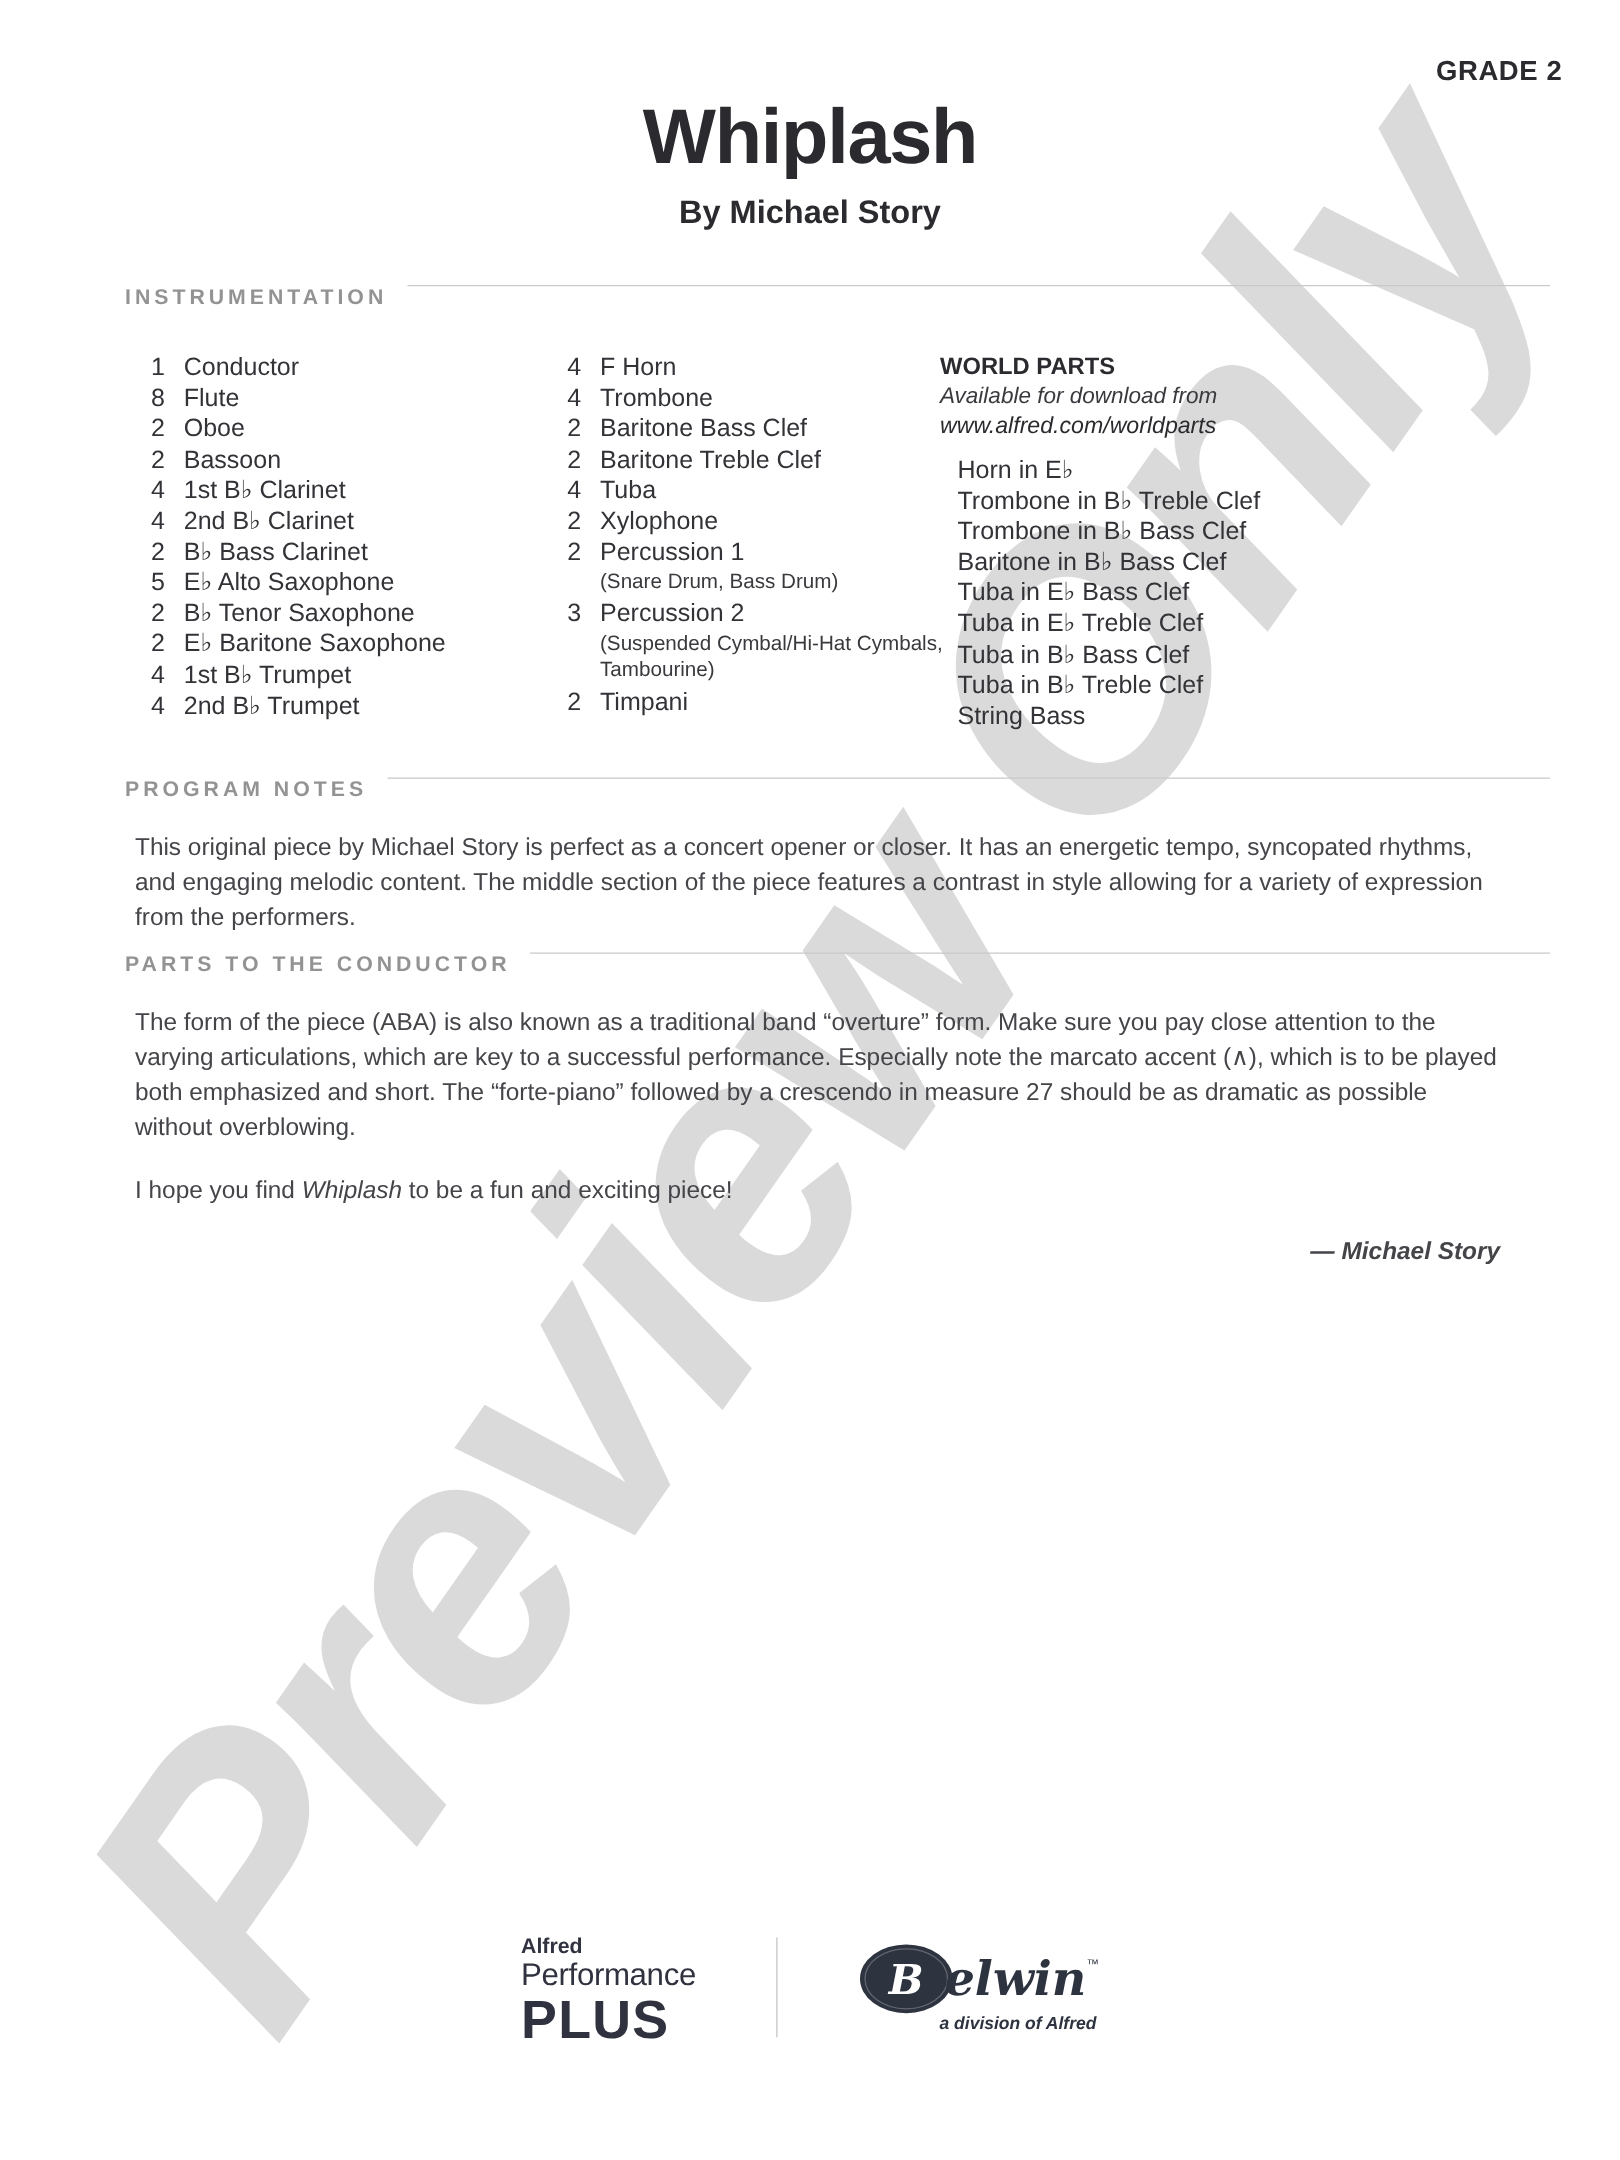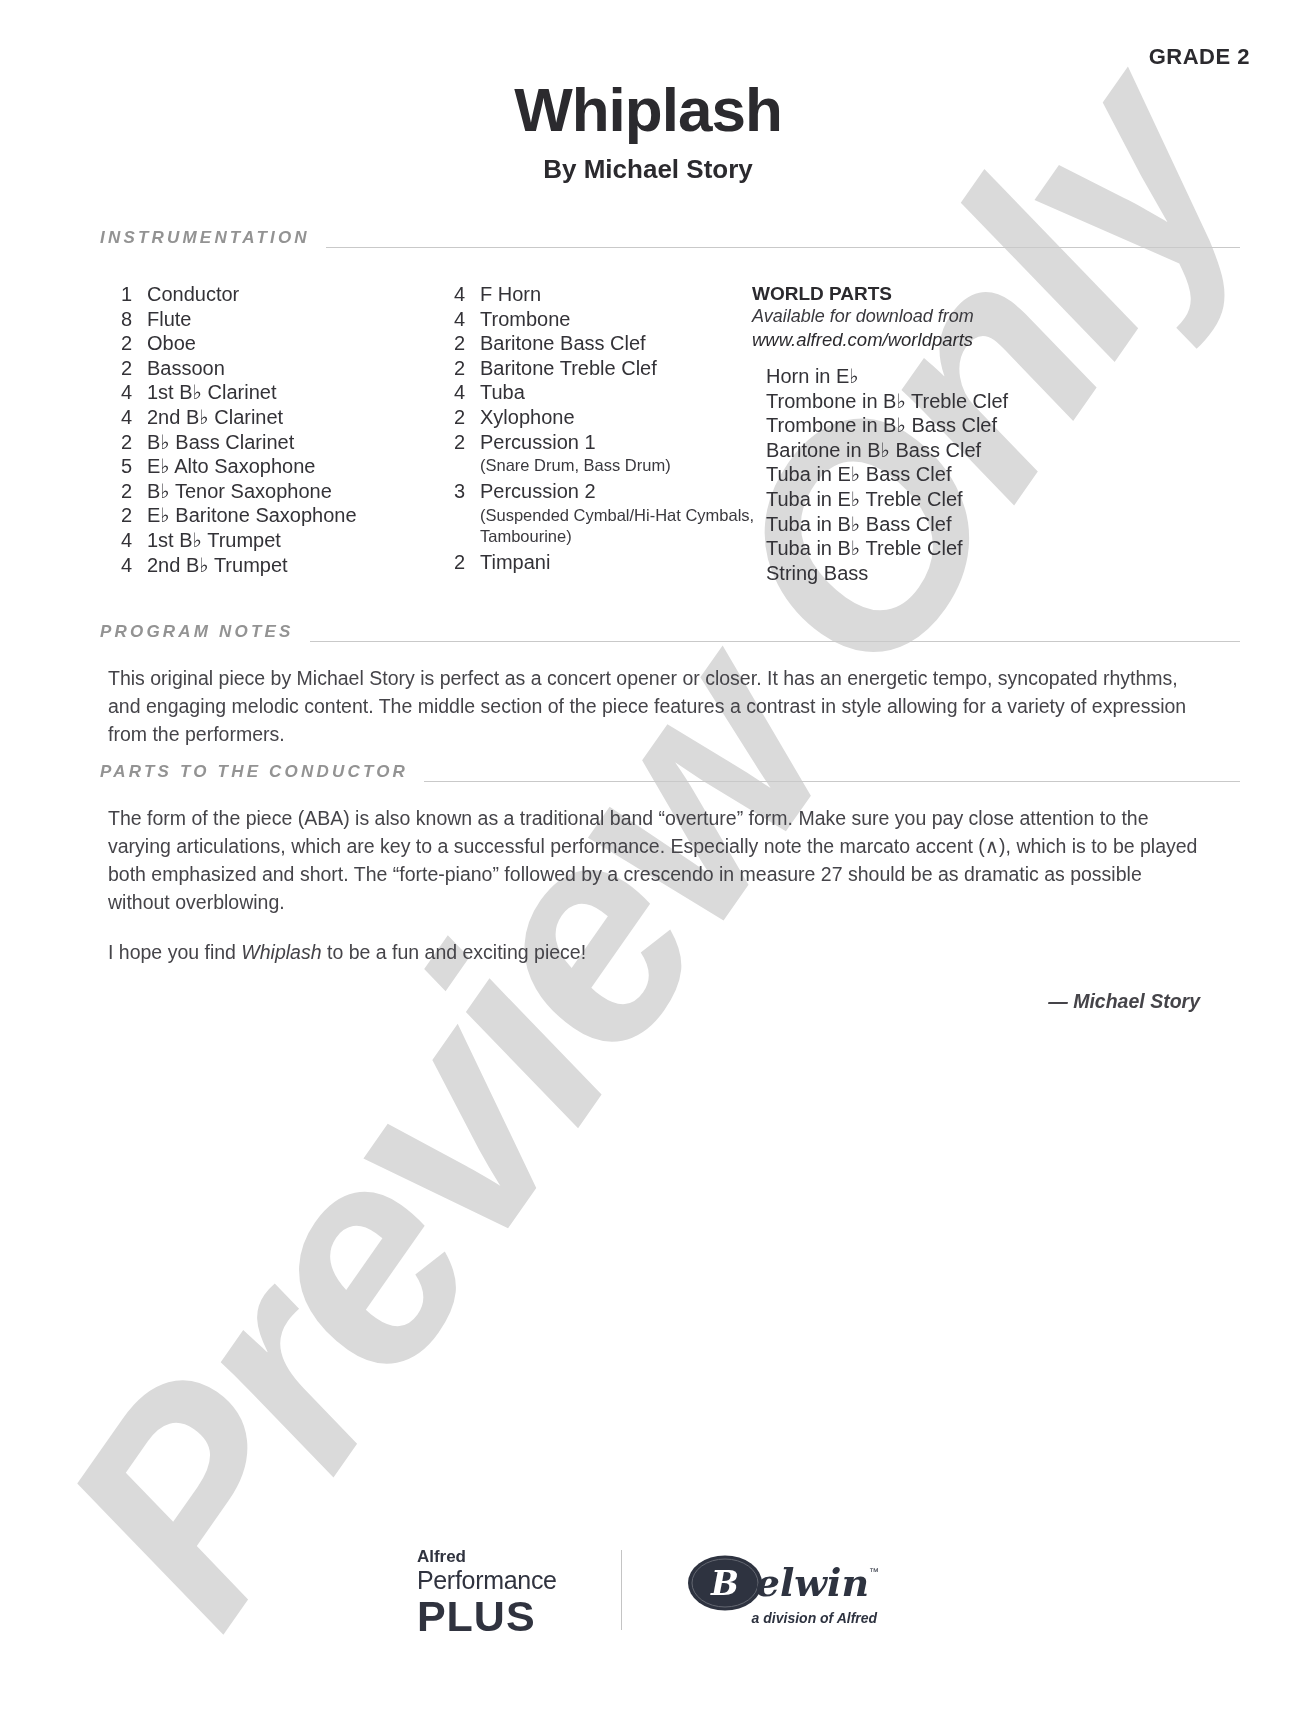--- a/index.html
+++ b/index.html
@@ -14,21 +14,21 @@
   .grade{position:absolute;top:44px;right:46px;font-size:22px;font-weight:bold;color:#2b2a2e;letter-spacing:.5px;}
   .title{position:absolute;top:74px;left:0;width:100%;margin:0;text-align:center;
          font-size:62px;font-weight:bold;color:#2b2a2e;letter-spacing:-1px;}
   .byline{position:absolute;top:154px;left:0;width:100%;text-align:center;
           font-size:26px;font-weight:bold;color:#2b2a2e;}
   
   .sec{position:absolute;left:100px;width:1140px;}
   .sec-instr{top:228px;}
   .sec-prog{top:622px;}
   .sec-cond{top:762px;}
-  .sec-head{display:flex;align-items:flex-end;font-style:italic;}
+  .sec-head{display:flex;align-items:flex-start;}
   .sec-label{font-size:17px;font-weight:bold;letter-spacing:3.2px;color:#939393;flex:none;}
   .rule{flex:1;height:0;border-top:1px solid #c9c9c9;margin-left:16px;}
   
   .cols{position:relative;margin-top:34px;height:300px;}
   .col{position:absolute;top:0;}
   .col1{left:12px;}
   .col2{left:345px;}
   .col3{left:652px;}
   .irow{display:flex;font-size:20px;line-height:24.6px;color:#333237;}
   .qty{width:20px;text-align:right;flex:none;}

